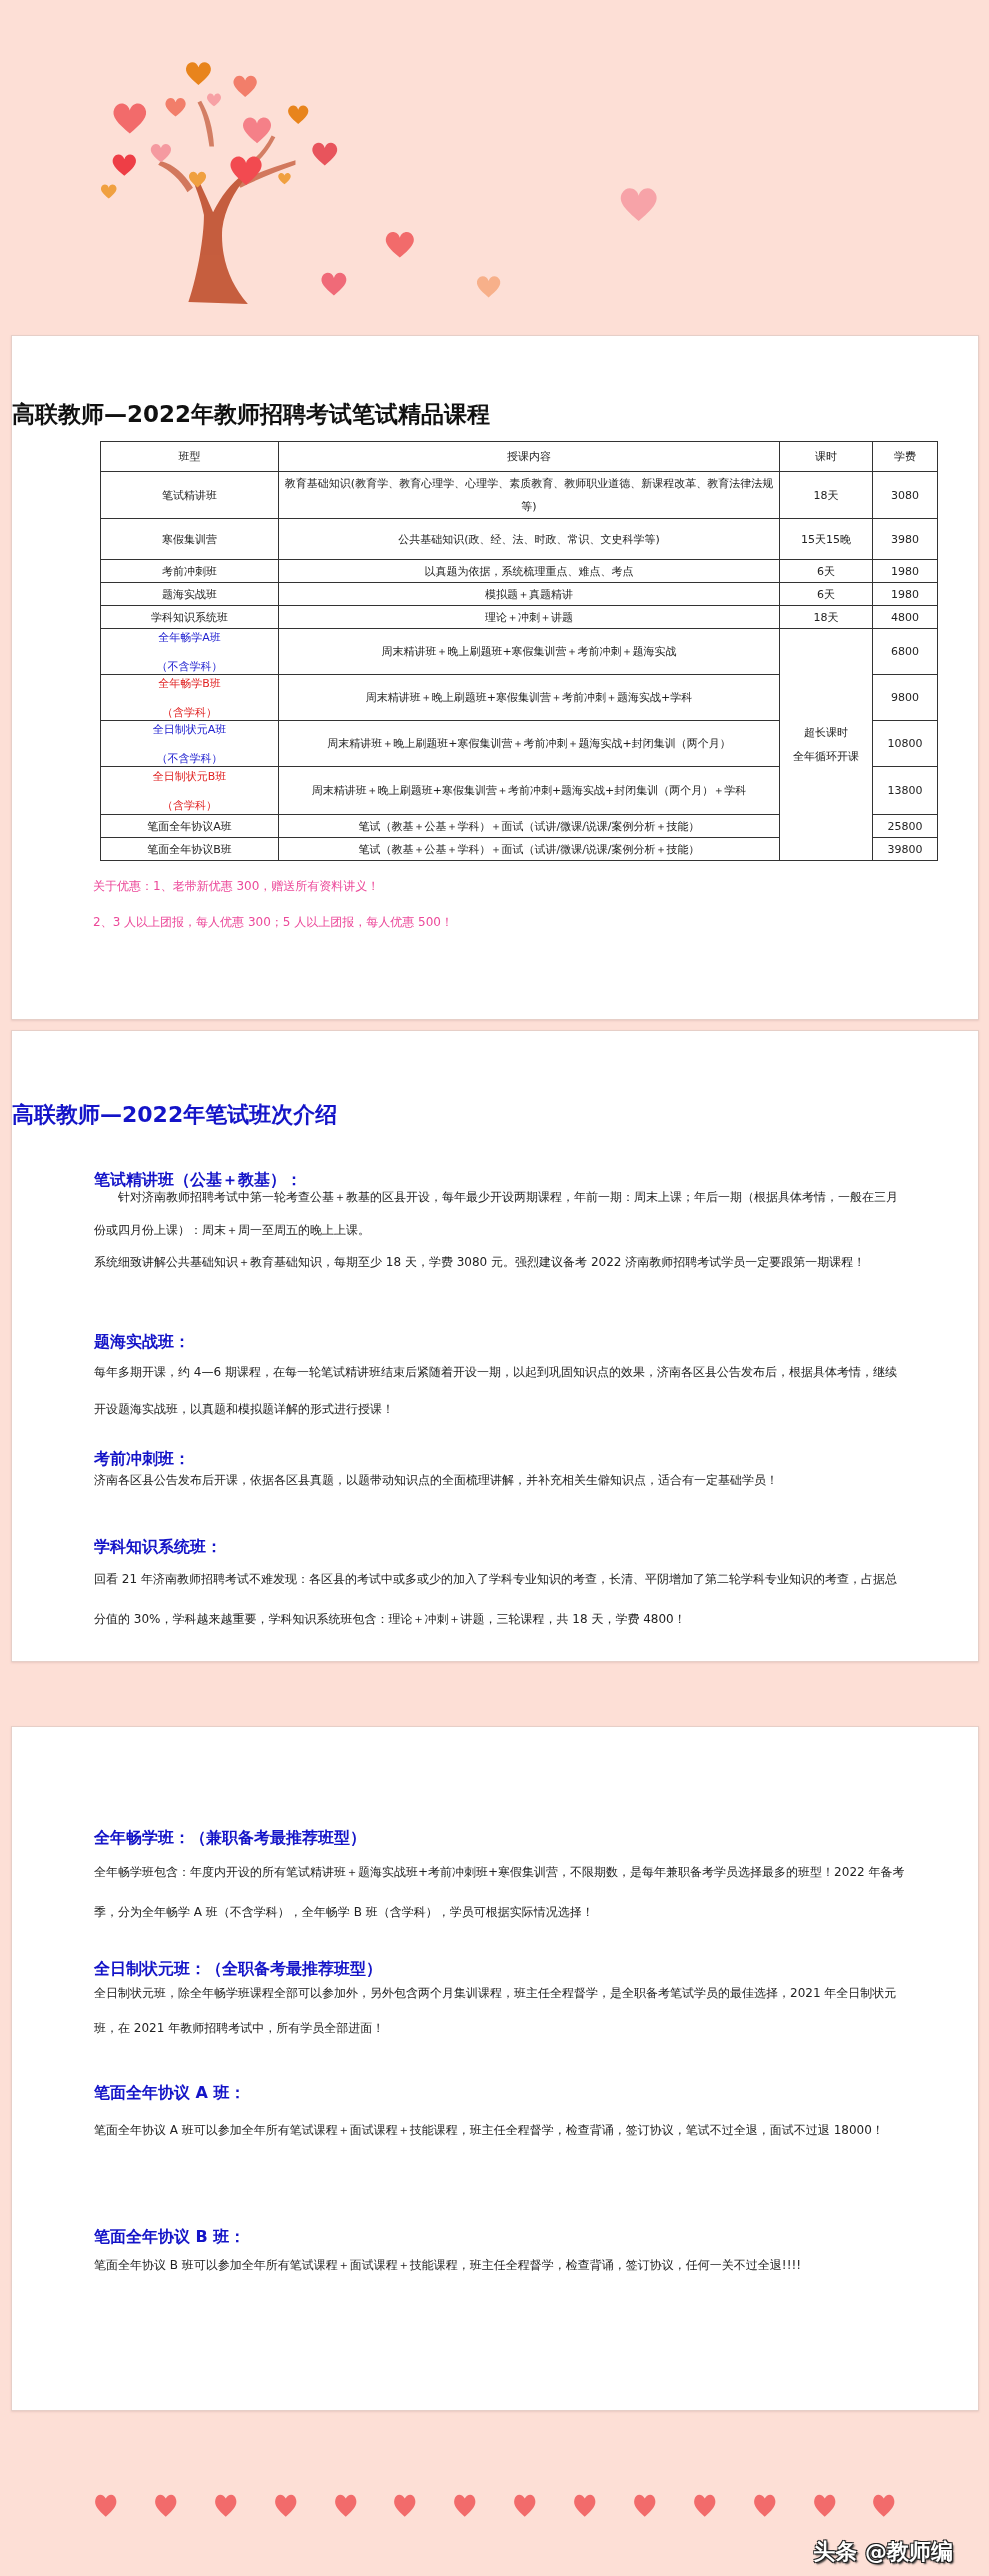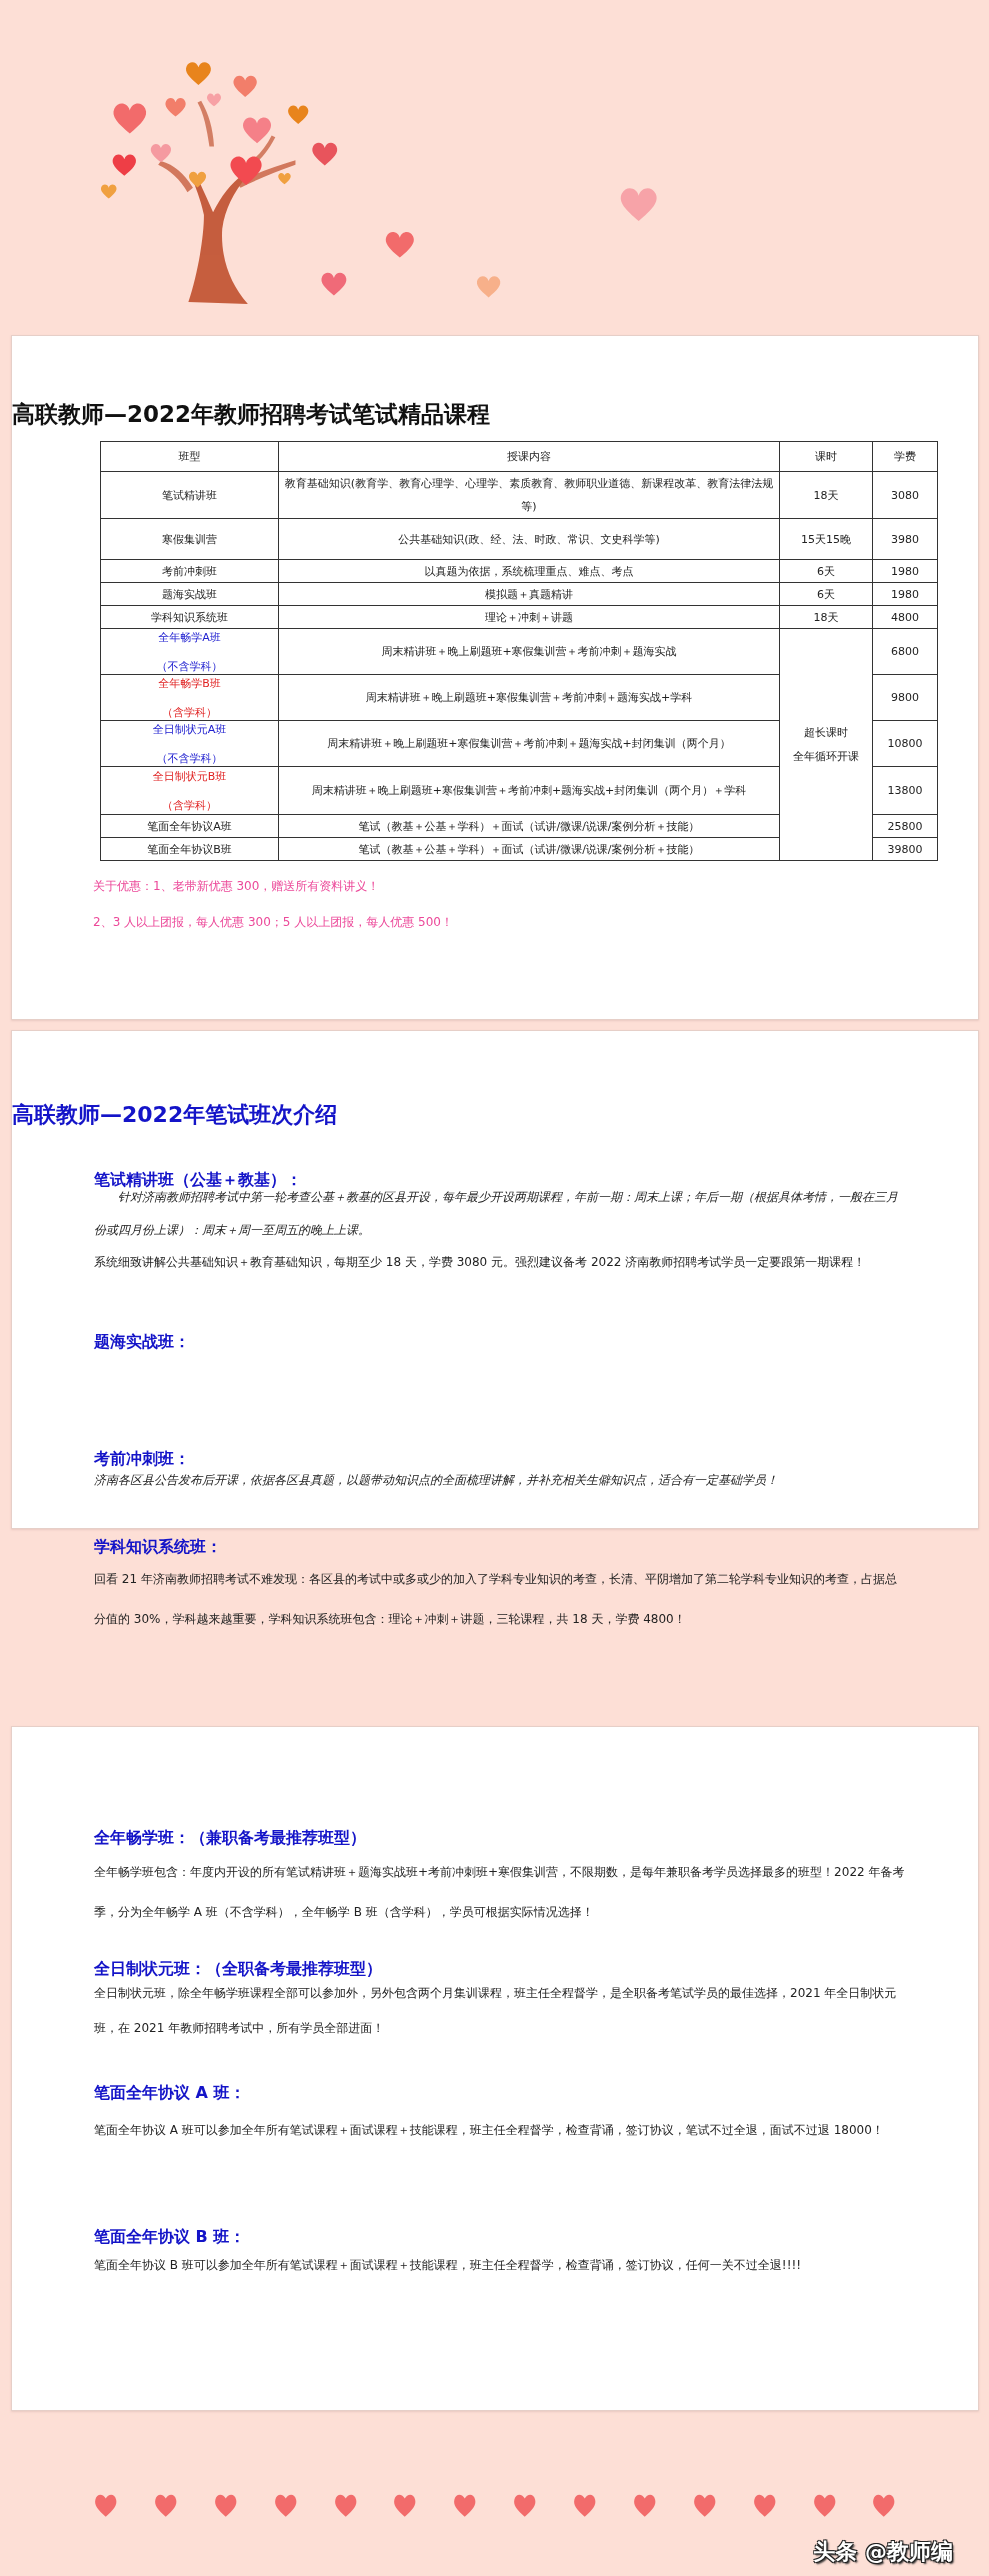--- a/index.html
+++ b/index.html
@@ -15,21 +15,21 @@
   .header-art { position: absolute; left: 0; top: 0; width: 990px; height: 335px; }
   .card {
     position: absolute;
     left: 11px;
     width: 968px;
     background: #fff;
     border: 0.9px solid #e6cfc8;
     box-shadow: 0 0.9px 1.8px rgba(180,140,130,0.25);
   }
   #card1 { top: 335px; height: 685px; }
-  #card2 { top: 1030px; height: 499px; }
+  #card2 { top: 1030px; height: 632px; }
   #card3 { top: 1726px; height: 685px; }
 
   .doc-title {
     position: absolute;
     left: 0; right: 0;
     font-weight: bold;
     font-size: 23px;
     letter-spacing: 0px;
   }
   #card1 .doc-title { top: 63px; color: #111; }
@@ -71,21 +71,21 @@
     font-weight: bold;
     color: #1414c8;
   }
   .para {
     position: absolute;
     left: 82px;
     width: 814px;
     font-size: 12px;
     color: #222;
   }
-  .lh-a { line-height: 33px; font-style: italic; }
+  .lh-a { line-height: 33px; }
   .lh-b { line-height: 37px; }
   .indent { text-indent: 24px; }
 
   .hearts-row {
     position: absolute;
     top: 2492px;
     left: 92px;
     width: 806px;
     display: flex;
     justify-content: space-between;
@@ -235,20 +235,21 @@
 </div>
 
 <div class="card" id="card2">
   <div class="doc-title">高联教师—2022年笔试班次介绍</div>
 
   <div class="sec-head" style="top:139px">笔试精讲班（公基＋教基）：</div>
   <div class="para lh-a indent" style="top:150px">针对济南教师招聘考试中第一轮考查公基＋教基的区县开设，每年最少开设两期课程，年前一期：周末上课；年后一期（根据具体考情，一般在三月份或四月份上课）：周末＋周一至周五的晚上上课。</div>
   <div class="para lh-b" style="top:213px">系统细致讲解公共基础知识＋教育基础知识，每期至少 18 天，学费 3080 元。强烈建议备考 2022 济南教师招聘考试学员一定要跟第一期课程！</div>
 
   <div class="sec-head" style="top:301px">题海实战班：</div>
+  <div class="para lh-b" style="top:323px">每年多期开课，约 4—6 期课程，在每一轮笔试精讲班结束后紧随着开设一期，以起到巩固知识点的效果，济南各区县公告发布后，根据具体考情，继续开设题海实战班，以真题和模拟题详解的形式进行授课！</div>
 
   <div class="sec-head" style="top:418px">考前冲刺班：</div>
   <div class="para lh-a" style="top:433px">济南各区县公告发布后开课，依据各区县真题，以题带动知识点的全面梳理讲解，并补充相关生僻知识点，适合有一定基础学员！</div>
 
   <div class="sec-head" style="top:506px">学科知识系统班：</div>
   <div class="para" style="top:528px;line-height:40px">回看 21 年济南教师招聘考试不难发现：各区县的考试中或多或少的加入了学科专业知识的考查，长清、平阴增加了第二轮学科专业知识的考查，占据总分值的 30%，学科越来越重要，学科知识系统班包含：理论＋冲刺＋讲题，三轮课程，共 18 天，学费 4800！</div>
 </div>
 
 <div class="card" id="card3">
   <div class="sec-head" style="top:101px">全年畅学班：（兼职备考最推荐班型）</div>

